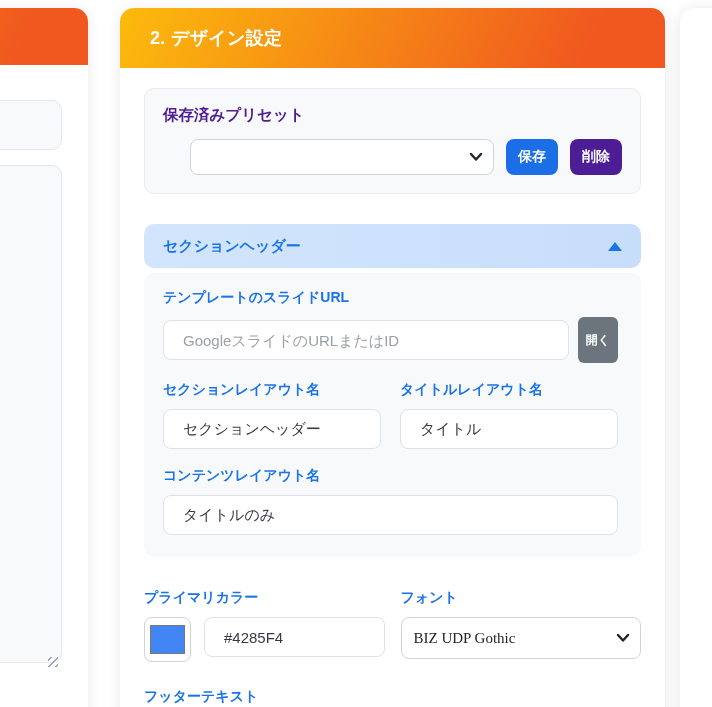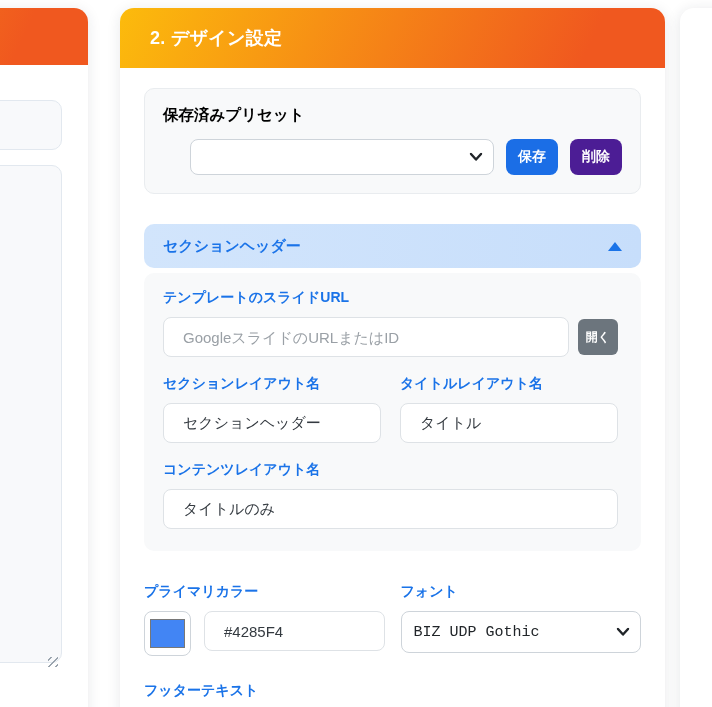--- a/index.html
+++ b/index.html
@@ -27,26 +27,26 @@
         pointer-events:none;}
 
   
   .right-sliver{left:680px;top:8px;width:120px;height:745px;box-shadow:0 2px 14px rgba(30,40,60,.12);}
 
   
   .design-panel{left:120px;top:8px;width:545px;height:745px;}
   .rp-body{padding:20px 24px 0;}
 
   .preset-card{background:#f8f9fa;border:1px solid #e9ecef;border-radius:10px;padding:16px 18px 18px;}
-  .preset-label{font-size:15.5px;font-weight:700;color:#000000;margin-bottom:13px;}
+  .preset-label{font-size:15.5px;font-weight:700;color:#4c1d95;margin-bottom:13px;}
   .preset-row{display:flex;gap:12px;align-items:center;padding-left:27px;}
   .select-wrap{position:relative;flex:1;}
   select{width:100%;border:1px solid #ced4da;border-radius:8px;background:#fff;
         -webkit-appearance:none;appearance:none;font-size:15px;color:#212529;
-        padding:0 30px 0 12px;font-family:Liberation Mono, monospace;}
+        padding:0 30px 0 12px;font-family:Liberation Serif, serif;}
   .preset-select{height:36px;}
   .chev{position:absolute;right:11px;top:50%;transform:translateY(-50%);pointer-events:none;
         display:flex;align-items:center;}
   .btn{height:36px;width:52px;border:none;border-radius:8px;color:#fff;font-weight:700;
         font-size:14px;cursor:pointer;flex:none;font-family:inherit;}
   .btn-save{background:#1b6ee6;}
   .btn-delete{background:#4c1d95;}
 
   .accordion{margin-top:30px;}
   .acc-header{height:44px;background:linear-gradient(90deg,#d2e5fc,#c7defb);border-radius:10px;
@@ -56,21 +56,21 @@
         border-bottom:9px solid #1a73e8;}
   .acc-body{margin-top:5px;background:#f8f9fa;border-radius:10px;padding:14px 23px 22px 19px;}
 
   .f-label{color:#1a73e8;font-weight:700;font-size:14px;margin:18px 0 10px;}
   .f-label.first{margin-top:2px;}
   .text-input{height:40px;border:1px solid #dee2e6;border-radius:8px;background:#fff;
         padding:0 19px;font-size:15px;color:#343a40;width:100%;box-sizing:border-box;
         font-family:inherit;}
   .text-input::placeholder{color:#9aa0a6;}
   .url-row{display:flex;gap:9px;align-items:center;}
-  .open-btn{width:40px;height:36px;background:#6c757d;color:#fff;border:none;border-radius:6px;
+  .open-btn{width:40px;height:46px;background:#6c757d;color:#fff;border:none;border-radius:6px;
         font-size:12px;font-weight:700;flex:none;cursor:pointer;font-family:Liberation Serif, serif;padding:0;}
   .two-col{display:grid;grid-template-columns:1fr 1fr;column-gap:19px;}
 
   .colorfont{margin-top:30px;display:grid;grid-template-columns:1fr 1fr;column-gap:16px;}
   .swatch-row{display:flex;gap:13px;}
   input[type=color]{width:47px;height:45px;padding:3px;border:1px solid #ced4da;border-radius:8px;
         background:#fff;box-sizing:border-box;cursor:pointer;}
   .hex-input{flex:1;}
   .font-select{height:42px;font-size:15px;}
   .footer-label{margin-top:26px;}

